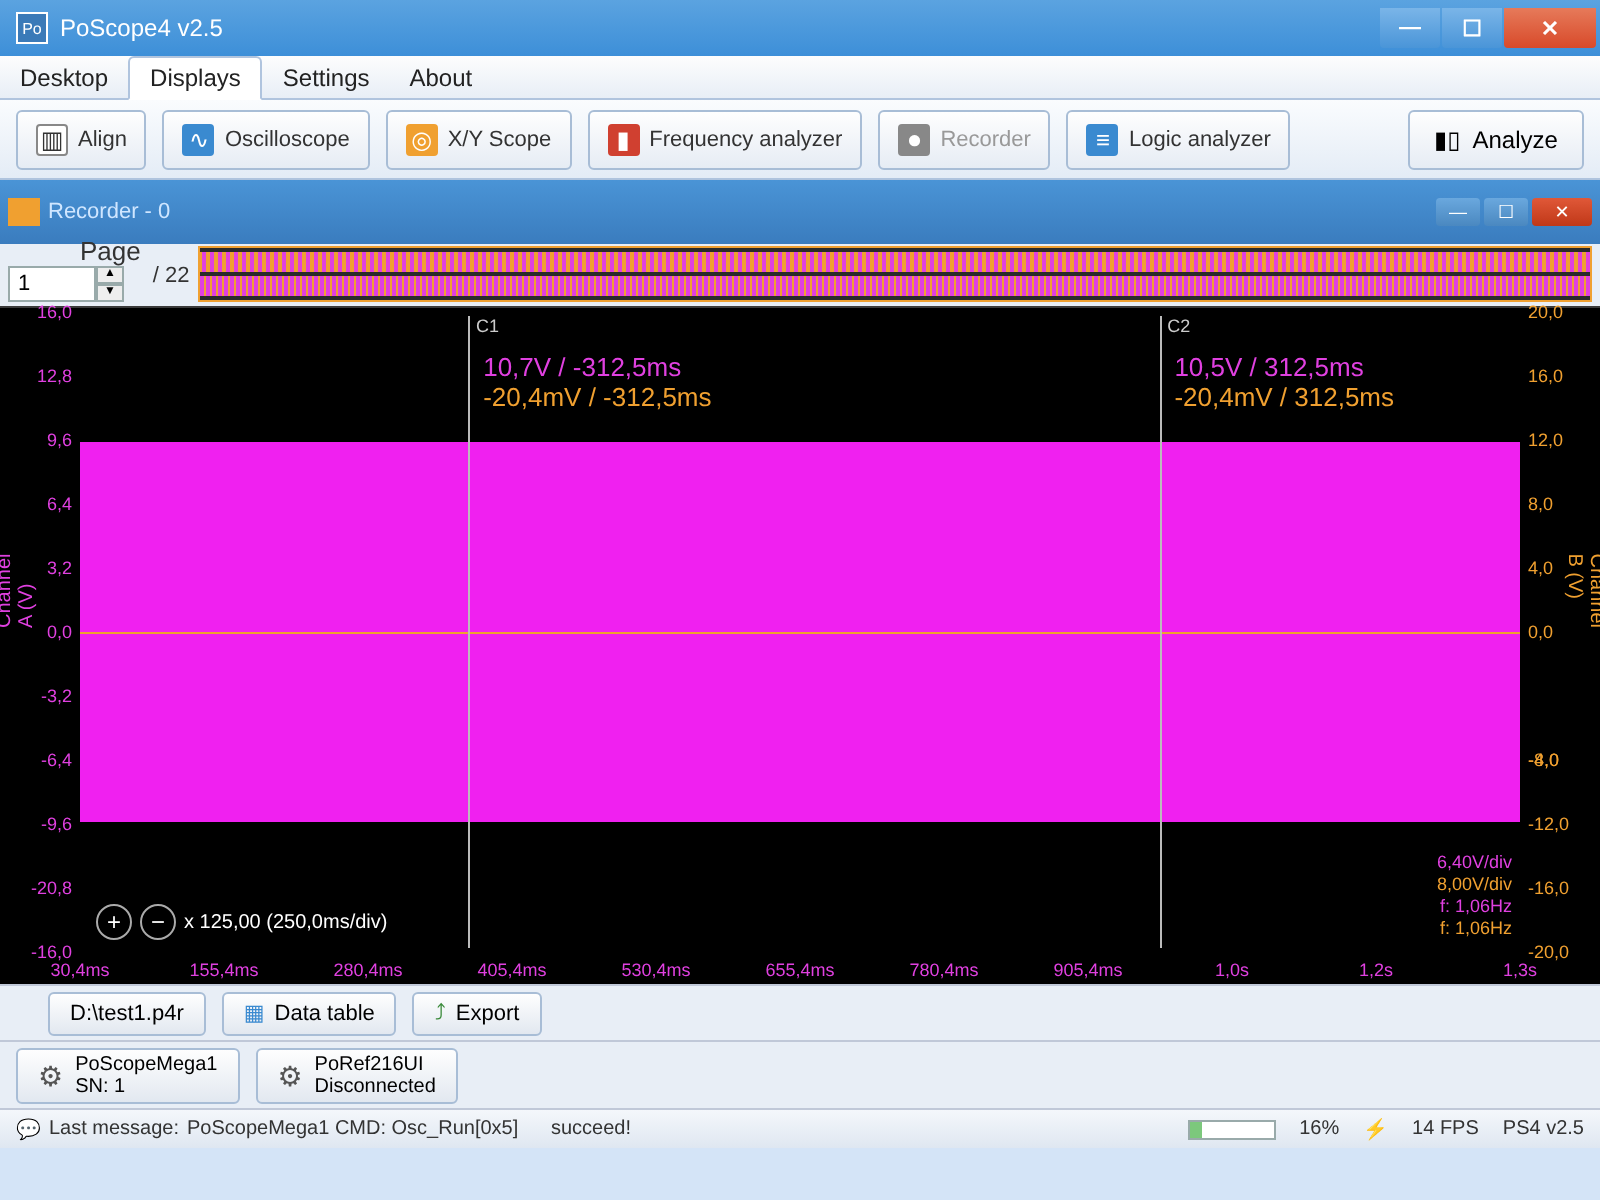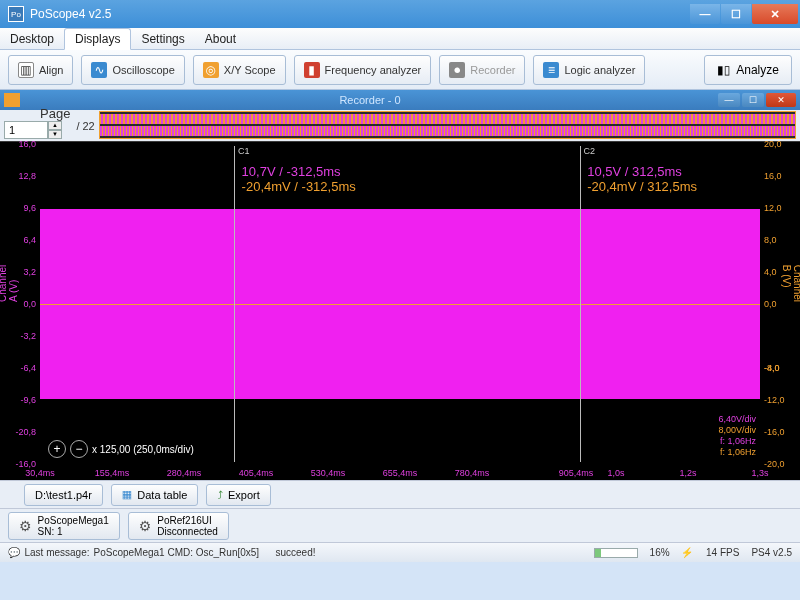--- a/index.html
+++ b/index.html
@@ -19,21 +19,21 @@
 .menuitem { padding:3px 10px; font-size:12px; color:#222; cursor:pointer; display:flex; align-items:center; }
 .menuitem.active { background:#fff; border:1px solid #b0c4de; border-bottom:1px solid #fff; border-radius:3px 3px 0 0; margin-bottom:-1px; }
 
 .toolbar { background: linear-gradient(#fafcfe,#e4ecf6); height: 40px; display:flex; align-items:center; padding:0 8px; gap:8px; border-bottom:1px solid #b0c4de; }
 .toolbtn { height:30px; padding:0 9px; display:flex; align-items:center; gap:5px; background:linear-gradient(#fefefe,#e6ecf4); border:1px solid #a8bdd6; border-radius:3px; font-size:11px; color:#333; cursor:pointer; }
 .toolbtn.disabled { color:#999; }
 .toolbtn .ticon { width:16px; height:16px; display:inline-flex; align-items:center; justify-content:center; font-size:12px; border-radius:2px; }
 .toolbar .spacer { flex:1; }
 .analyze-btn { height:30px; width:88px; background:linear-gradient(#fefefe,#e6ecf4); border:1px solid #a8bdd6; border-radius:3px; display:flex; align-items:center; justify-content:center; gap:6px; font-size:12px; cursor:pointer; }
 
-.subtitlebar { background:linear-gradient(#4a94d6,#3a7cbe); height:20px; display:flex; align-items:center; padding:0 4px;text-align:center; }
+.subtitlebar { background:linear-gradient(#4a94d6,#3a7cbe); height:32px; display:flex; align-items:center; padding:0 4px; }
 .subtitlebar .sticon { width:16px; height:14px; background:#f0a030; margin-right:4px; display:inline-block;}
 .subtitlebar .stitle { flex:1; color:#cfe6ff; font-size:11px; }
 .subtitlebar .sbtn { width:22px; height:14px; margin-left:2px; background:linear-gradient(#6aa8de,#4a88c0); border-radius:2px; display:flex; align-items:center; justify-content:center; color:#fff; font-size:9px; cursor:pointer;}
 .subtitlebar .sbtn.close { background:linear-gradient(#e05838,#c03818); width:30px;}
 
 .pagebar { height:32px; background:#e8eef6; display:flex; align-items:flex-end; padding:2px 4px; gap:4px; border-bottom:1px solid #3a3a3a;}
 .pagebar .pagebox { display:flex; flex-direction:column; }
 .pagebar .pagelabel { font-size:13px; color:#333;margin-left:36px; }
 .pagebar .pageinput { display:flex; align-items:center; }
 .pagebar input { width:44px; height:18px; font-size:11px; padding:0 4px; border:1px solid #9aa; }
@@ -217,21 +217,21 @@
     </div>
   </div>
   <div class="xaxis" id="xax">
       <div class="xtick" style="left: 0%;">30,4ms</div>
       <div class="xtick" style="left: 10%;">155,4ms</div>
       <div class="xtick" style="left: 20%;">280,4ms</div>
       <div class="xtick" style="left: 30%;">405,4ms</div>
       <div class="xtick" style="left: 40%;">530,4ms</div>
       <div class="xtick" style="left: 50%;">655,4ms</div>
       <div class="xtick" style="left: 60%;">780,4ms</div>
-      <div class="xtick" style="left: 70%; margin-left: 32px;">905,4ms</div>
+      <div class="xtick" style="left: 70%;">905,4ms</div>
       <div class="xtick" style="left: 80%;">1,0s</div>
       <div class="xtick" style="left: 90%;">1,2s</div>
       <div class="xtick" style="left: 100%;">1,3s</div>
     </div>
 </div>
 
 <div class="bottombar1">
   <div class="smallbtn">
       <span>D:\test1.p4r</span>
     </div>

